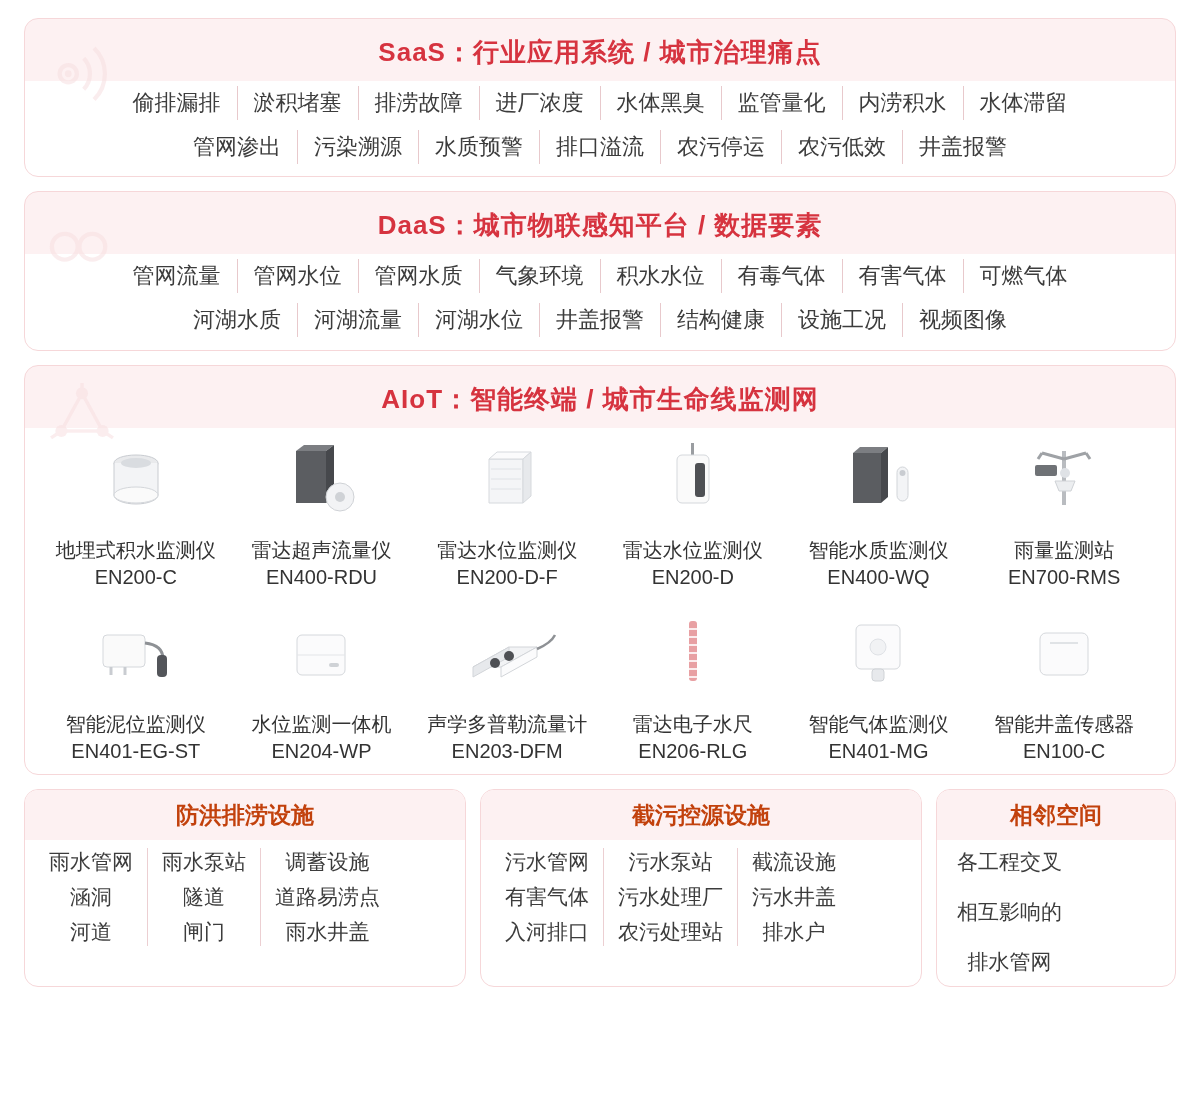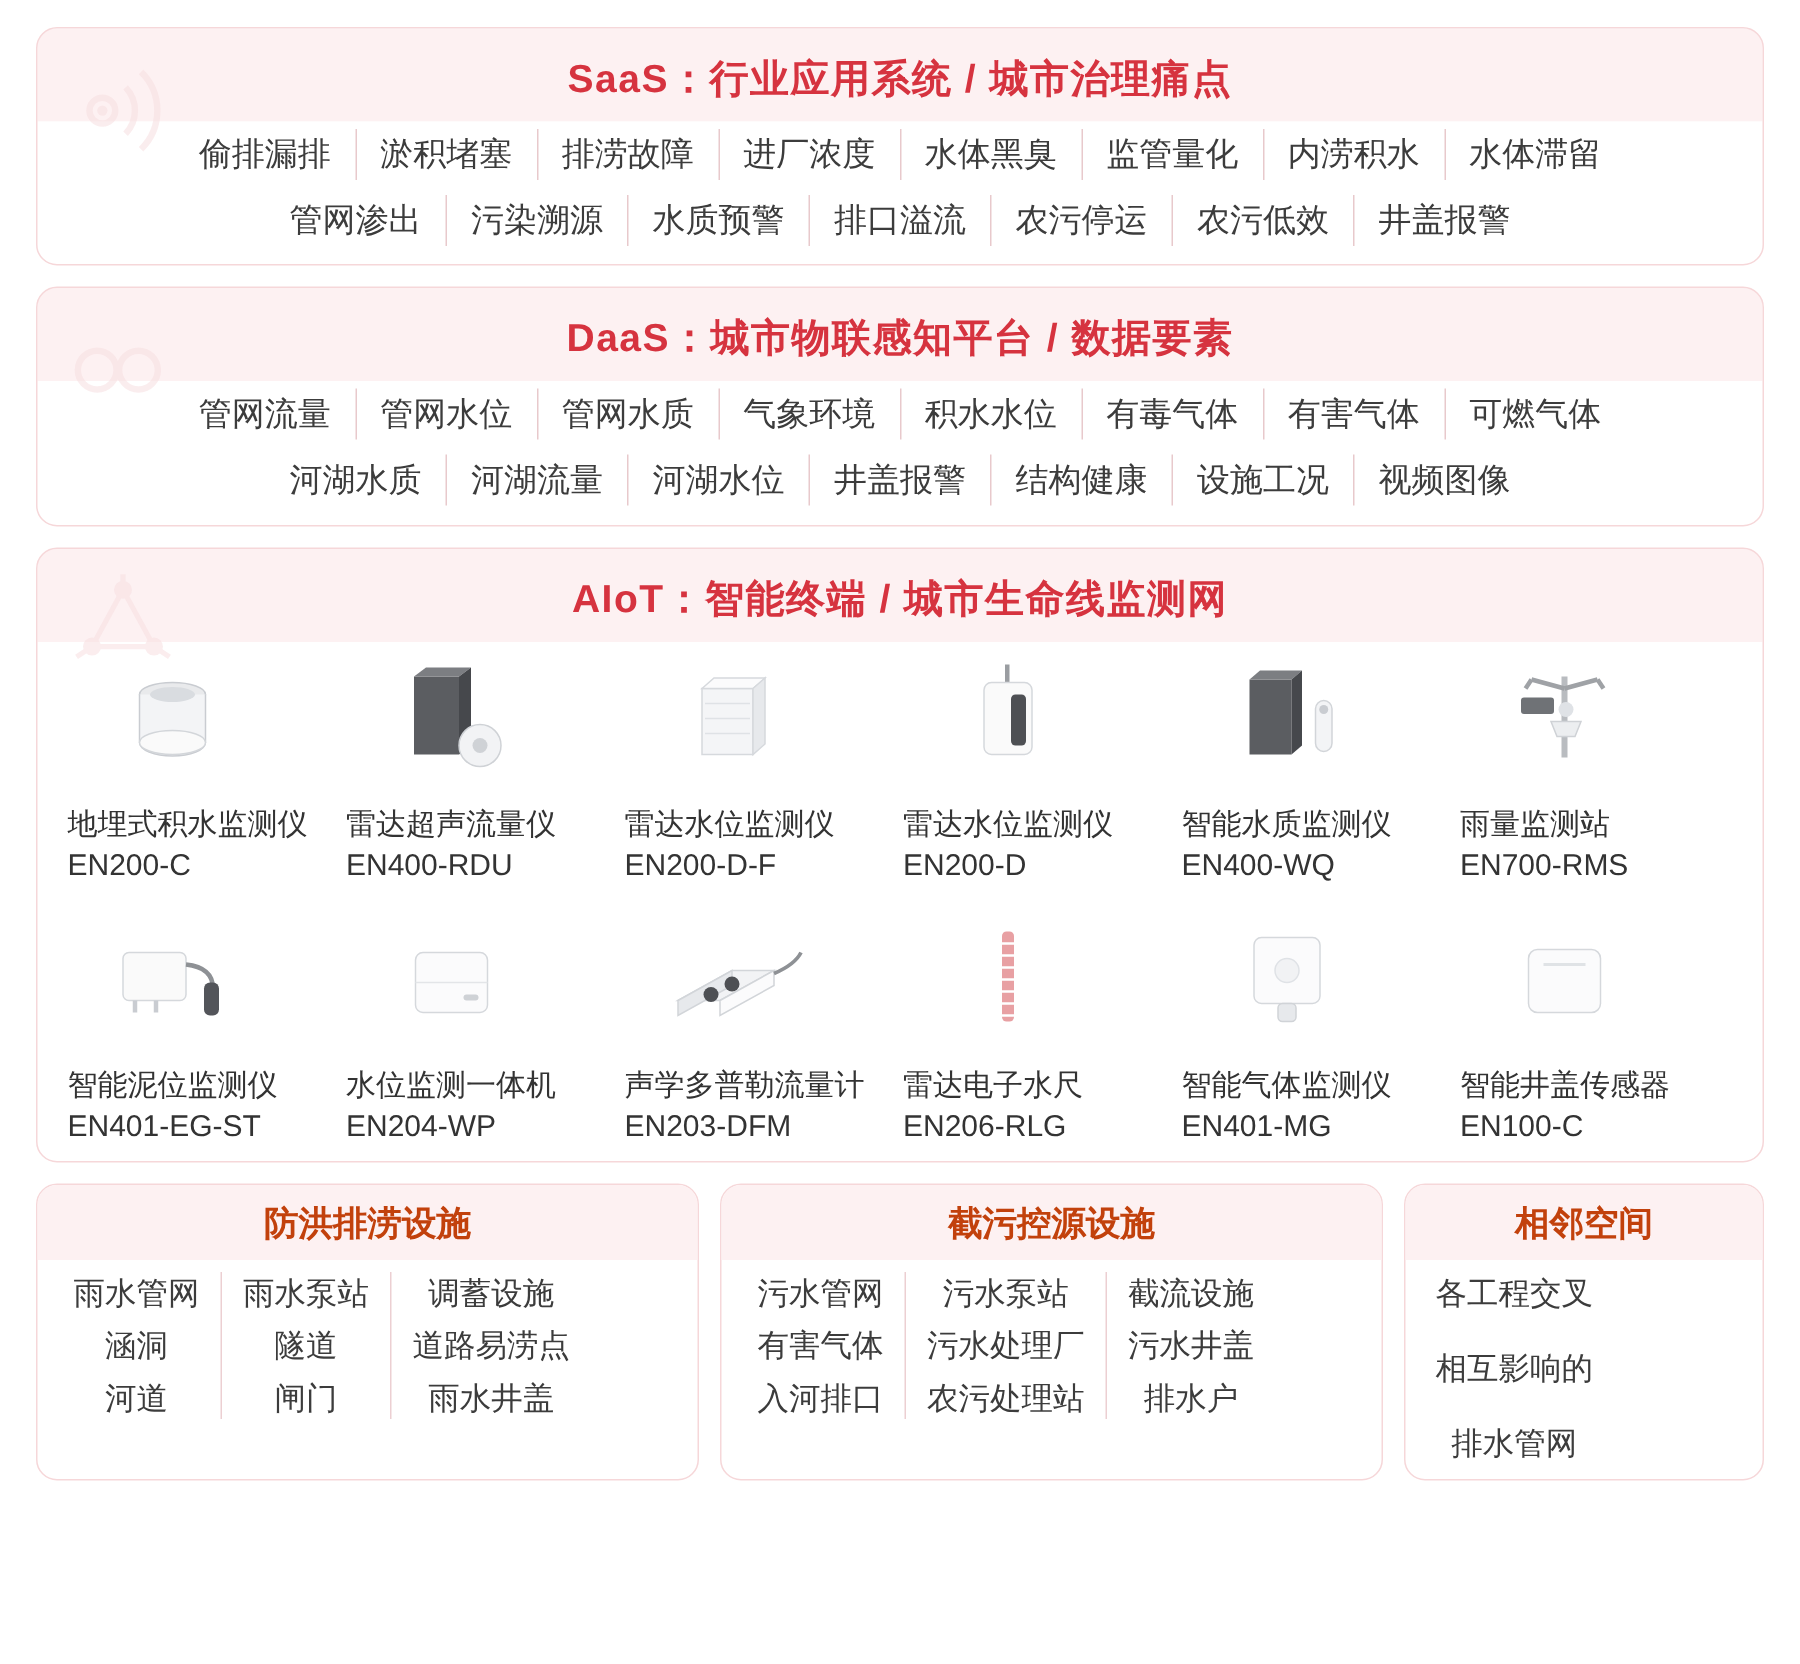--- a/index.html
+++ b/index.html
@@ -64,21 +64,21 @@
     border-left:1px solid #e8c9cc;
   }
   
   .devgrid{
     padding:6px 18px 14px 18px;
     display:grid;
     grid-template-columns:repeat(6,1fr);
     row-gap:6px;
   }
   .dev{
-    display:flex;flex-direction:column;
+    display:flex;flex-direction:column;align-items:center;
     padding:4px 2px 10px 2px;
   }
   .dev-img{
     height:92px;width:140px;
     display:flex;align-items:flex-end;justify-content:center;
     margin-bottom:8px;
   }
   .dev-name{font-size:20px;color:#333;line-height:1.35;white-space:nowrap;}
   .dev-model{font-size:20px;color:#333;line-height:1.35;white-space:nowrap;}
   

